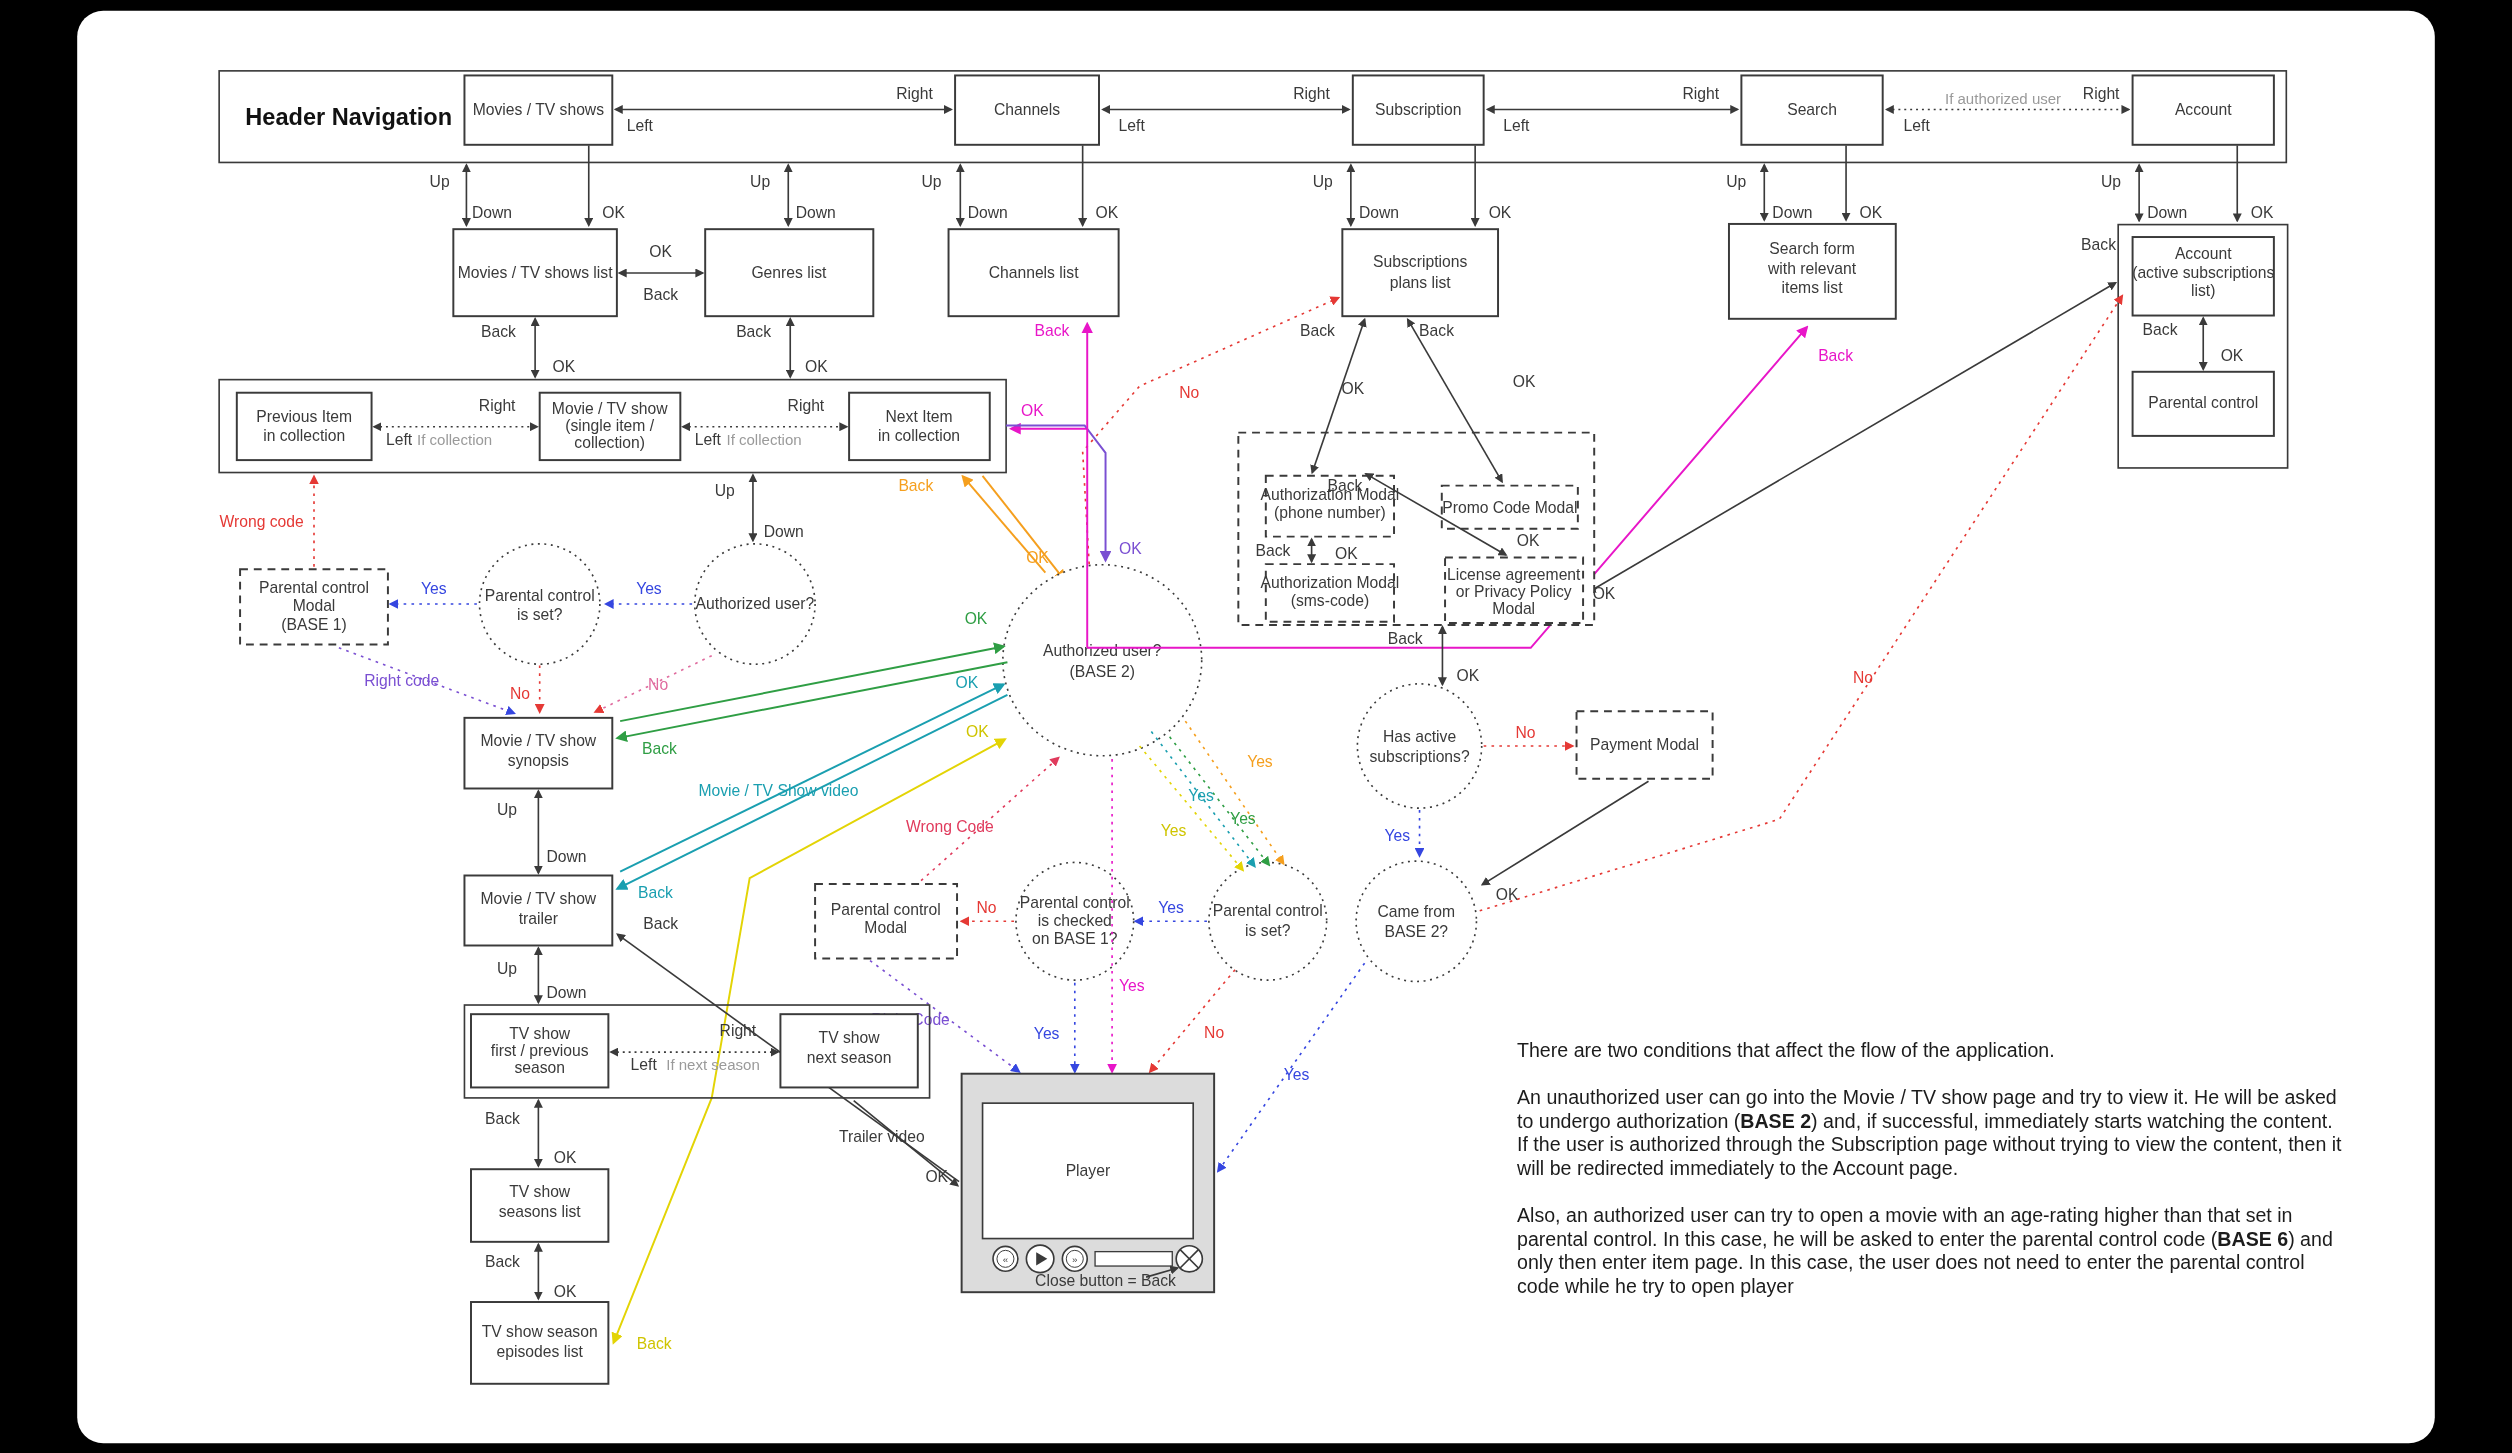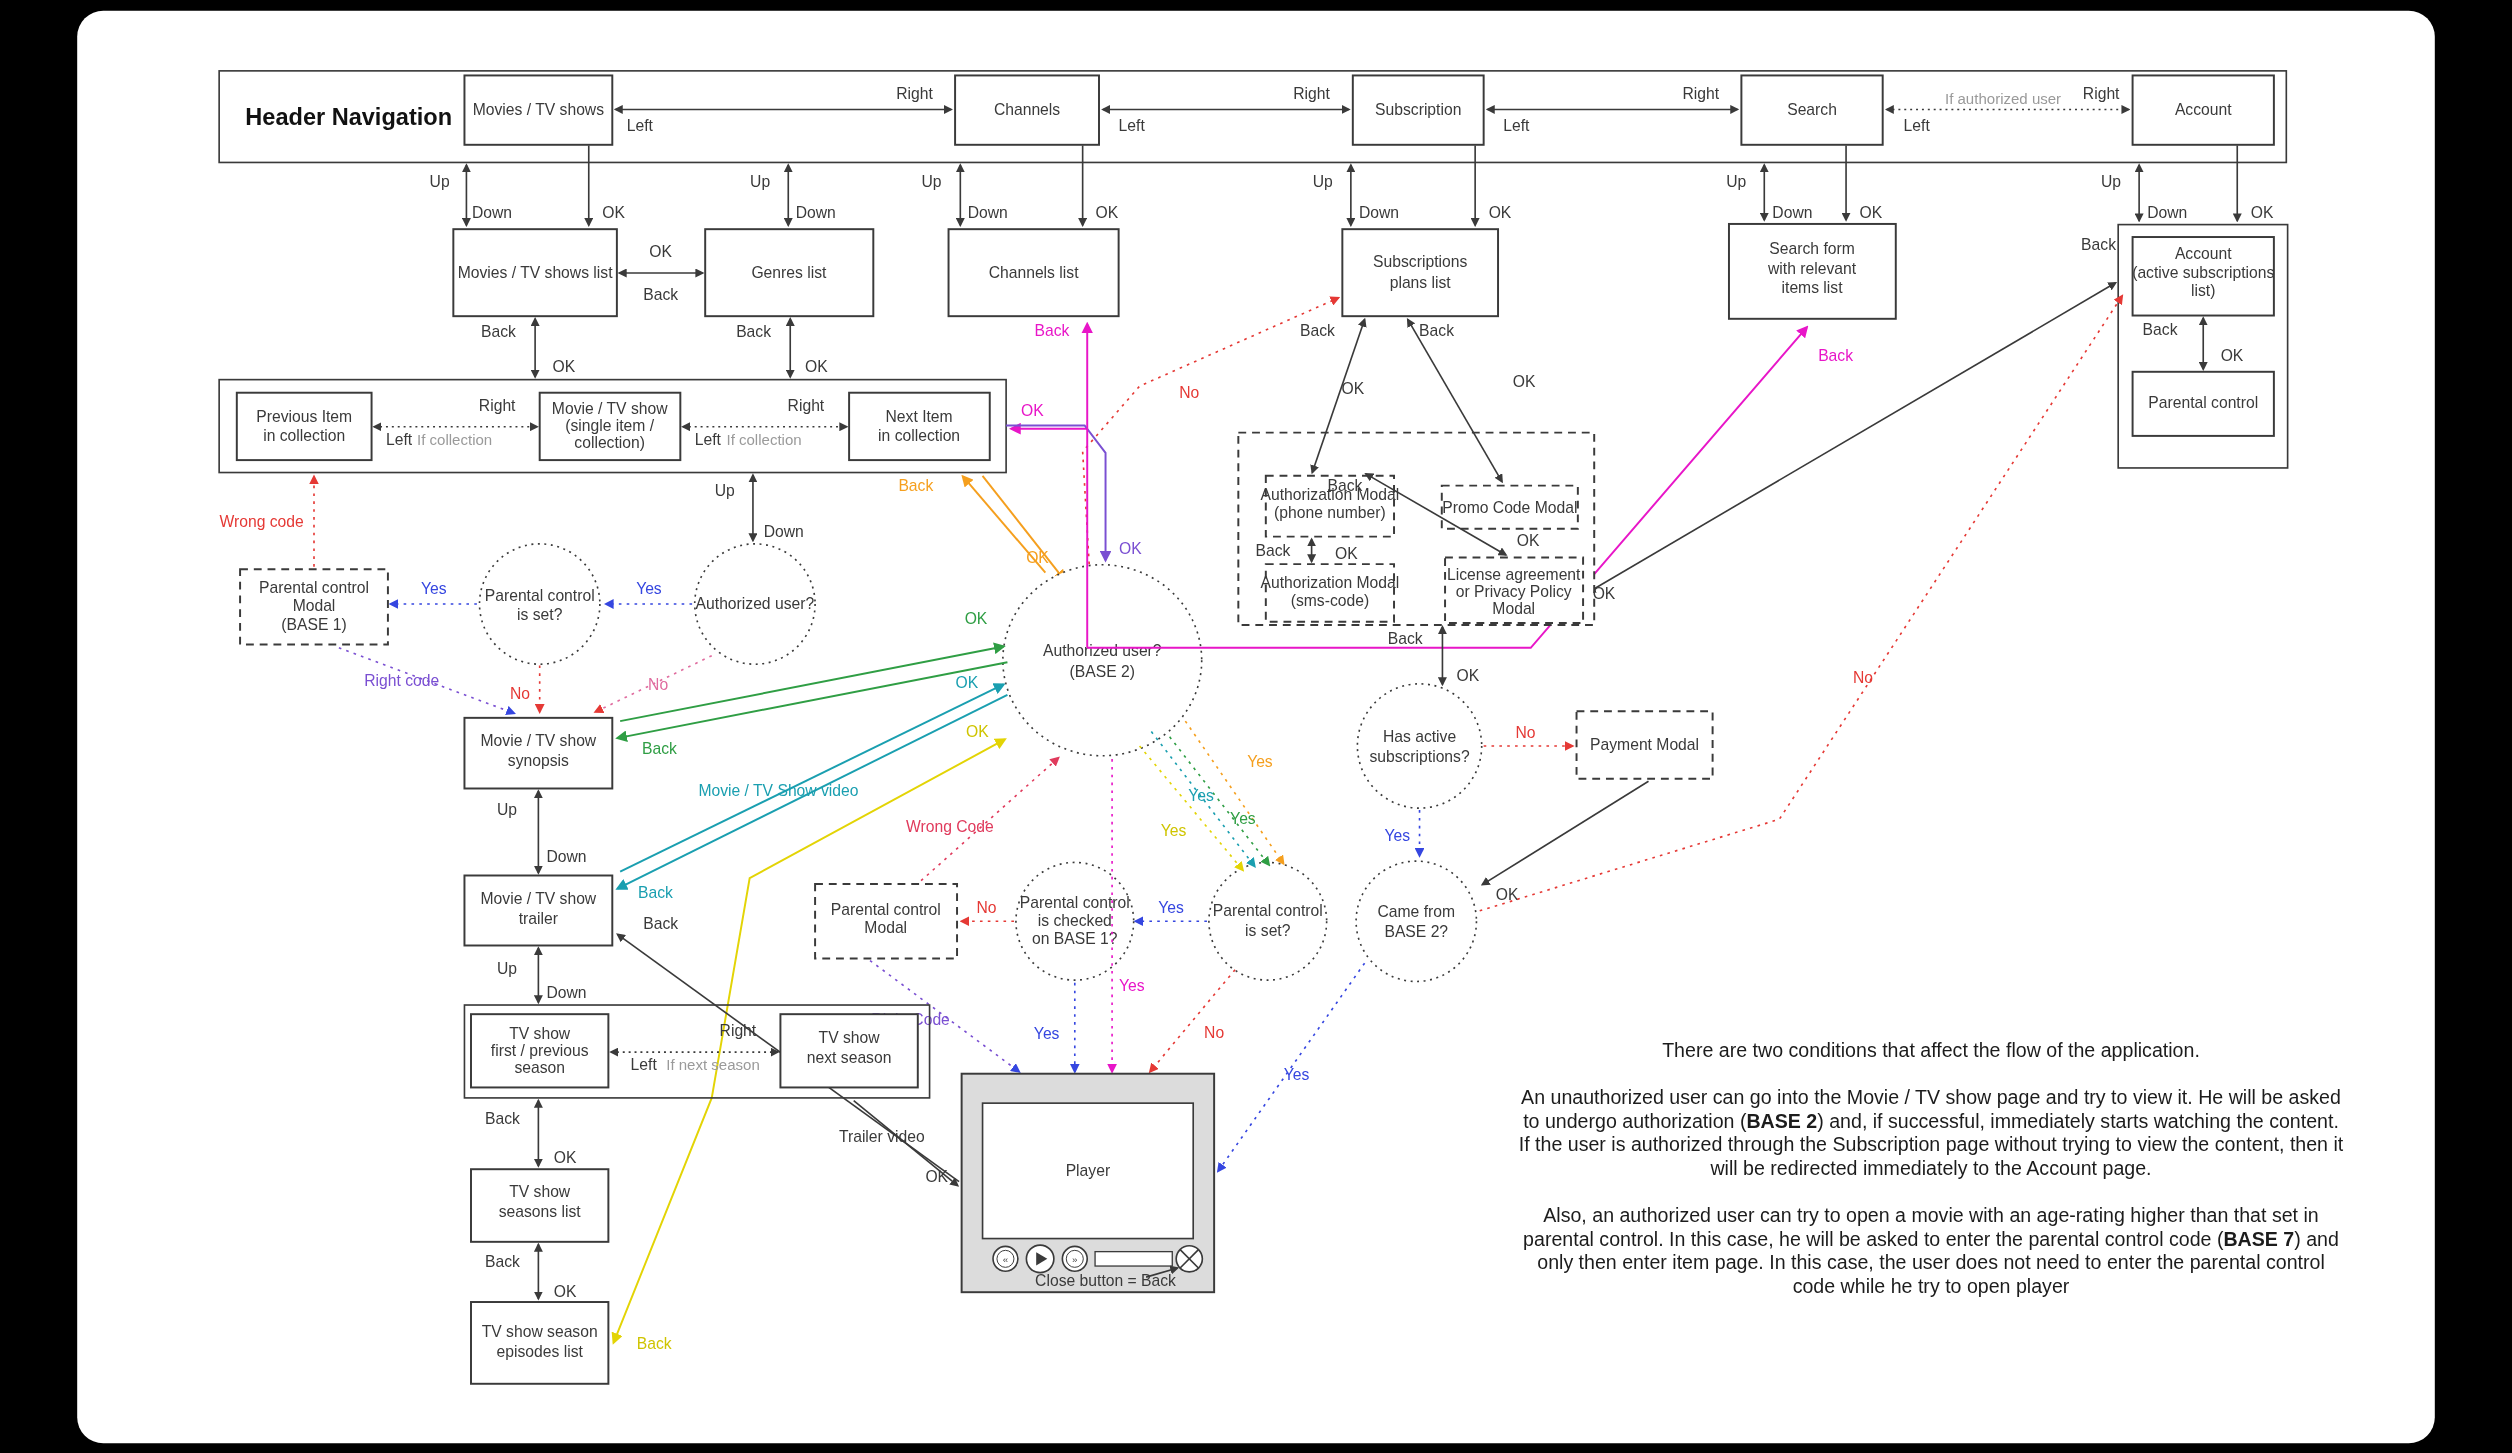--- a/index.html
+++ b/index.html
@@ -21,21 +21,21 @@
   .e{fill:none;stroke-width:2.5;}
   .kB{stroke:#3a3a3a}.kR{stroke:#e53935}.kBl{stroke:#3546e0}.kG{stroke:#2f9e44}
   .kT{stroke:#1a9fb0}.kY{stroke:#e3d405}.kO{stroke:#f59f1e}.kP{stroke:#7a4fd2}
   .kM{stroke:#e816c8}.kC{stroke:#e03a5c}.kK{stroke:#e06c9f}
   .dsh{stroke-dasharray:4 8;}
   .dsh2{stroke-dasharray:3 6;}
   .w3{stroke-width:3;}
   
   #notes{position:absolute;left:1517px;top:1039px;width:828px;color:#1c1c1c;
          font:19.6px/23.6px "Liberation Sans",sans-serif;}
-  #notes p{margin:0 0 23.6px 0;text-align:center;}
+  #notes p{margin:0 0 23.6px 0;}
   .bu{font-weight:bold;}
   b{font-weight:normal;}
 </style>
 </head>
 <body>
 
 <div id="stage">
 <svg width="2512" height="1454" viewBox="0 0 3840 2222">
 <defs>
   <marker id="mB" viewBox="0 0 10 10" refX="8" refY="5" markerWidth="5.5" markerHeight="5.5" orient="auto-start-reverse">
@@ -385,16 +385,16 @@
 <circle cx="1818" cy="1924" r="20" fill="#fff" stroke="#3a3a3a" stroke-width="2.5"></circle>
 <line x1="1804" y1="1910" x2="1832" y2="1938" stroke="#3a3a3a" stroke-width="2.5"></line>
 <line x1="1832" y1="1910" x2="1804" y2="1938" stroke="#3a3a3a" stroke-width="2.5"></line>
 <line class="e kB" x1="1752" y1="1952" x2="1800" y2="1938" marker-end="url(#mB)"></line>
 <text class="t" x="1690" y="1966">Close button = Back</text>
 </svg>
 
 <div id="notes">
   <p><span>There are two conditions that affect the flow of the application.</span></p>
   <p><span>An unauthorized user can go into the Movie / TV show page and try to view it. He will be asked to undergo authorization (</span><span class="bu">BASE 2</span><span>) and, if successful, immediately starts watching the content. If the user is authorized through the </span><b>Subscription page</b><span> without trying to view the content, then it will be redirected immediately to the </span><b>Account page</b><span>.</span></p>
-  <p><span>Also, an authorized user can try to open a movie with an age-rating higher than that set in parental control. In this case, he will be asked to enter the parental control code (</span><span class="bu">BASE 7</span><span>) and only then enter item page. In this case, the user does not need to enter the parental control code while he try to open player</span></p>
+  <p><span>Also, an authorized user can try to open a movie with an age-rating higher than that set in parental control. In this case, he will be asked to enter the parental control code (</span><span class="bu">BASE 6</span><span>) and only then enter item page. In this case, the user does not need to enter the parental control code while he try to open player</span></p>
 </div>
 </div>
 
 
 </body></html>

